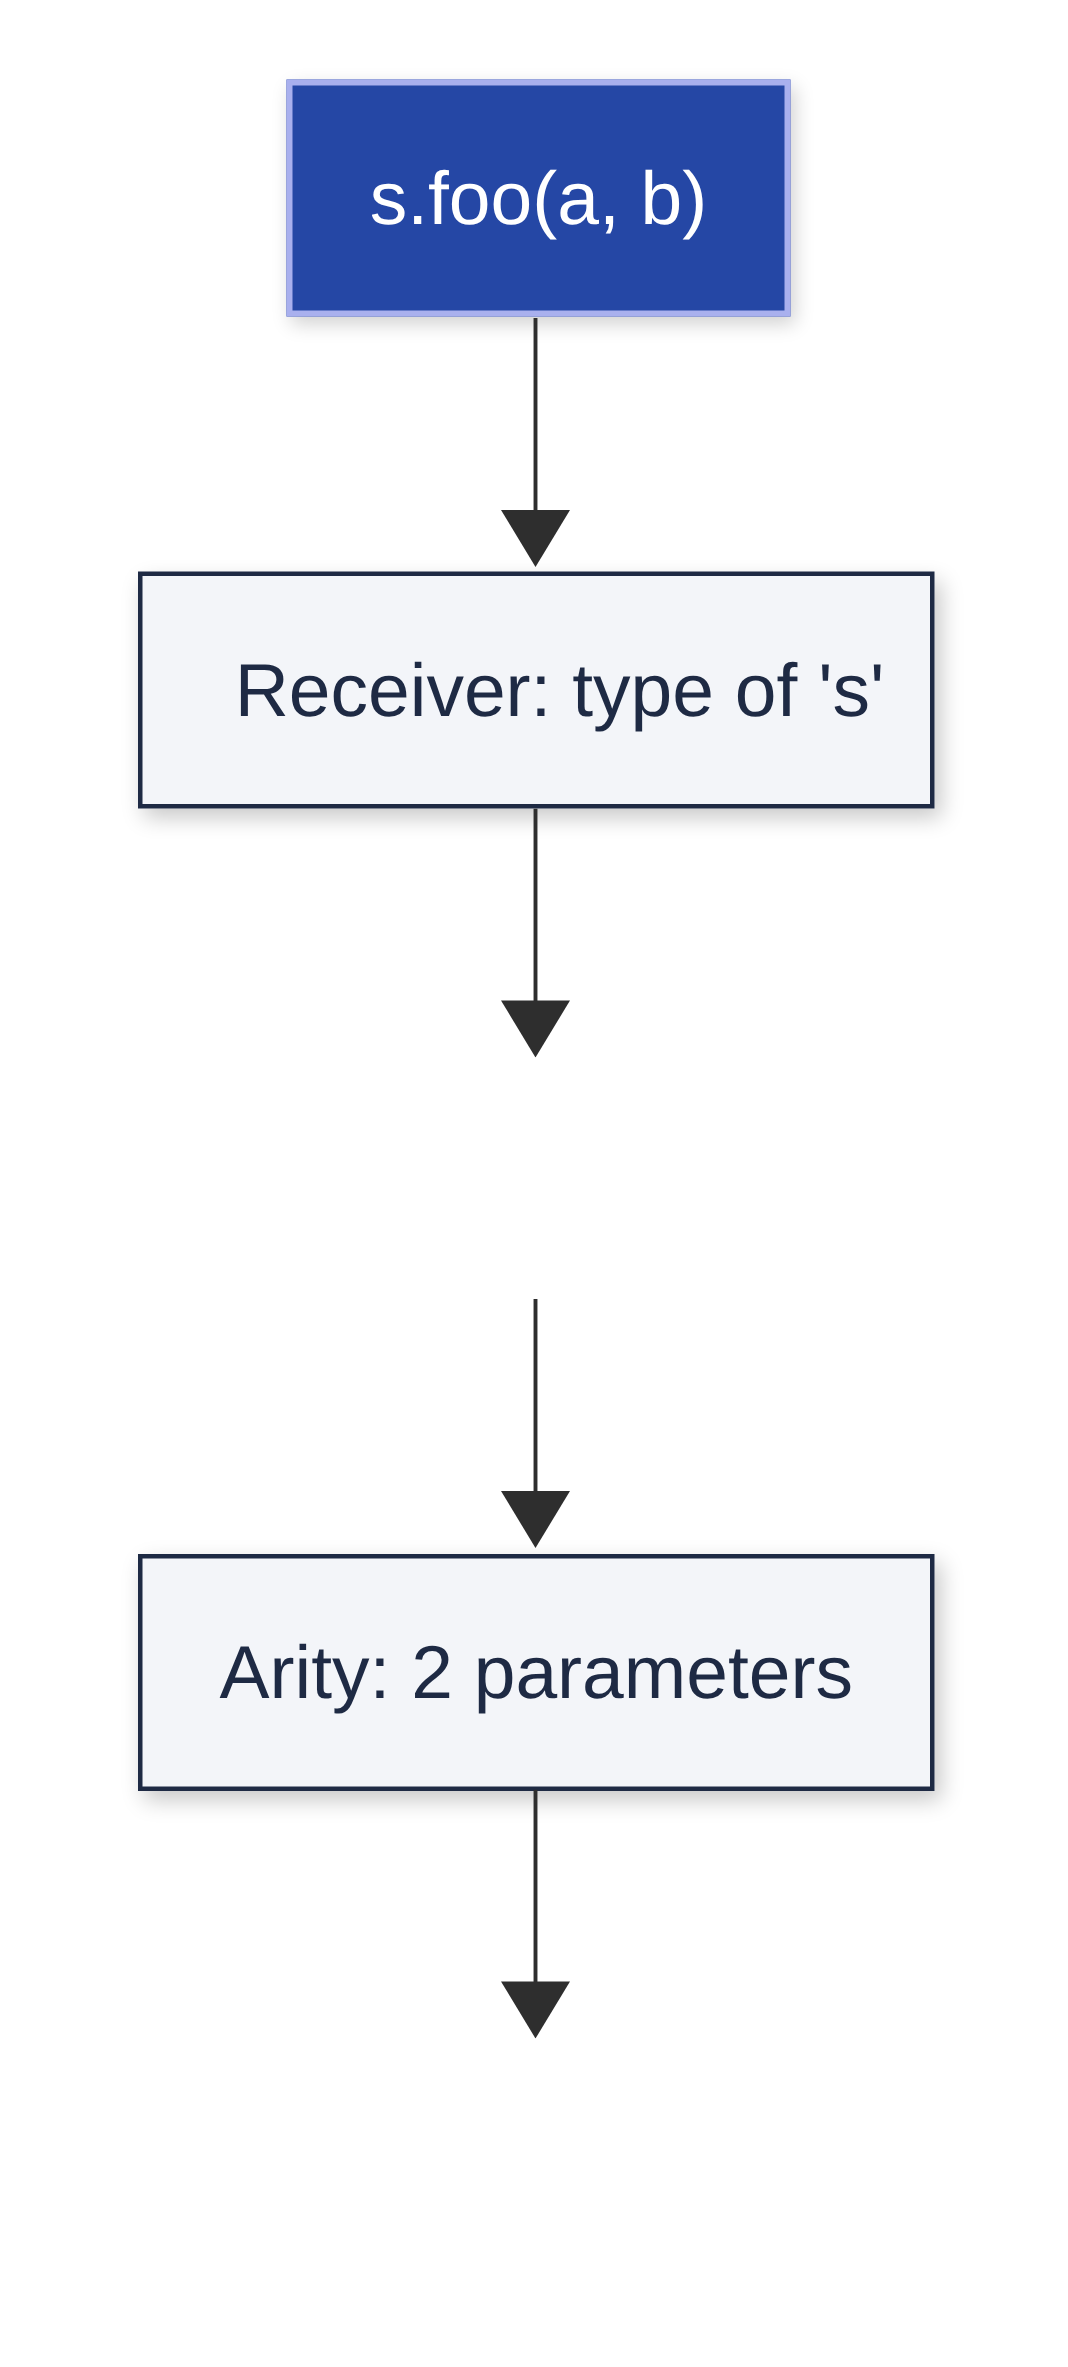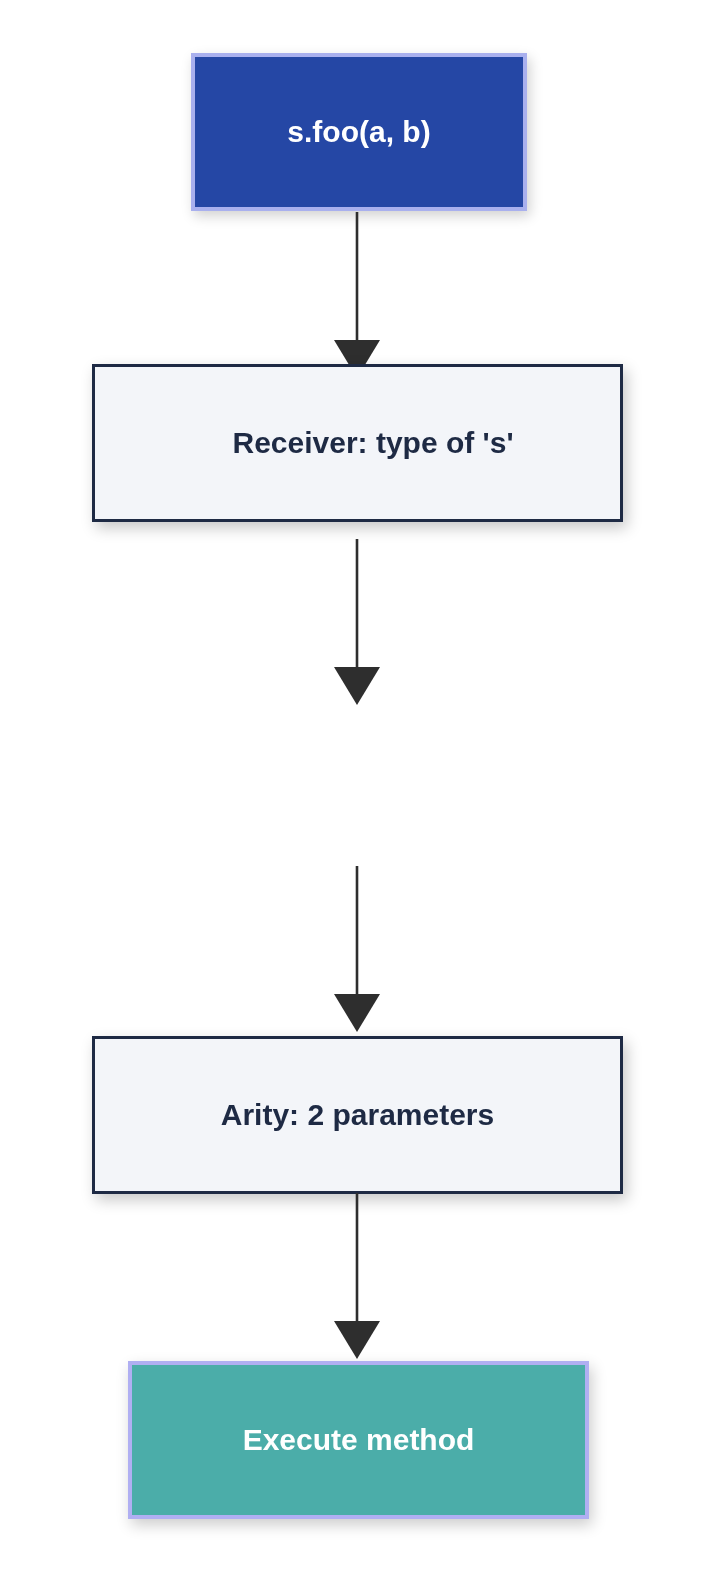--- a/index.html
+++ b/index.html
@@ -12,25 +12,24 @@
     height: 1578px;
     background: #ffffff;
     overflow: hidden;
   }
 
   .node {
     position: absolute;
     display: flex;
     align-items: center;
     justify-content: center;
-    font-size: 30px;
+    font-size: 50px;
     line-height: 1.2;
     white-space: nowrap;
     text-align: center;
-    font-weight: bold;
   }
 
   
   .node-start {
     left: 191px; top: 53px;
     width: 336px; height: 158px;
     background: #2547a5;
     border: 4px solid #a9b0ee;
     color: #ffffff;
     box-shadow: 3px 5px 12px rgba(0,0,0,0.18);
@@ -38,21 +37,21 @@
 
   
   .node-process {
     left: 92px;
     width: 531px; height: 158px;
     background: #f3f5f9;
     border: 3px solid #1e2a44;
     color: #1e2a44;
     box-shadow: 4px 6px 14px rgba(0,0,0,0.22);
   }
-  .node-receiver { top: 364px; padding-left: 31px; }
+  .node-receiver { top: 381px; padding-left: 31px; }
   .node-name     { top: 706px; }
   .node-arity    { top: 1036px; }
 
   
   .node-end {
     left: 128px; top: 1361px;
     width: 461px; height: 158px;
     background: #4bada9;
     border: 4px solid #b0aff2;
     color: #ffffff;
@@ -99,15 +98,14 @@
     <polygon points="1,128 47,128 24,166"></polygon>
   </svg>
 
   <div class="node node-process node-arity">Arity: 2 parameters</div>
 
   <svg class="arrow arrow-4" viewBox="0 0 48 166" xmlns="http://www.w3.org/2000/svg">
     <line x1="24" y1="0" x2="24" y2="132"></line>
     <polygon points="1,128 47,128 24,166"></polygon>
   </svg>
 
-  <div class="node node-end">Execute method</div>
 
 </div>
 
 </body></html>

